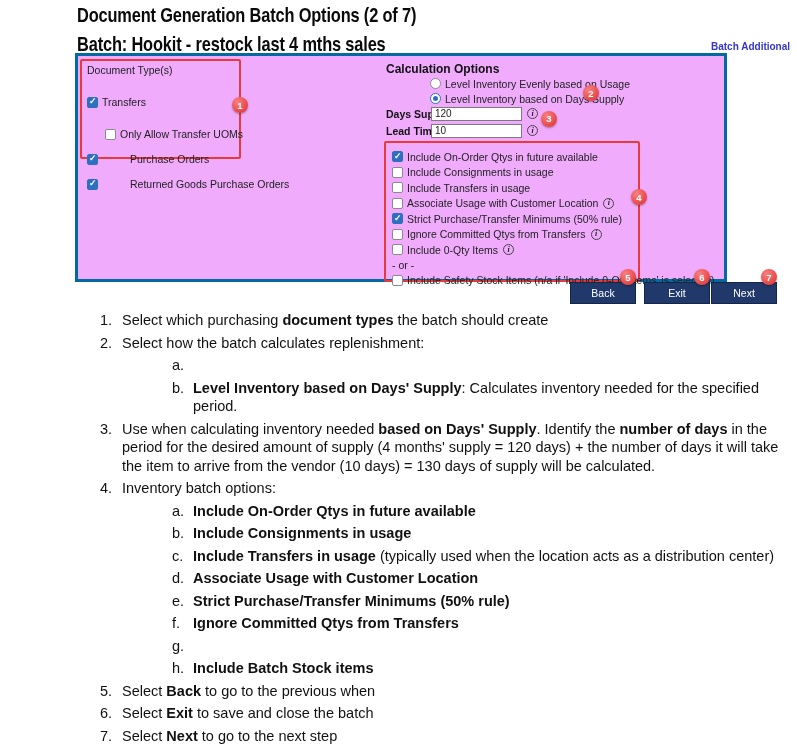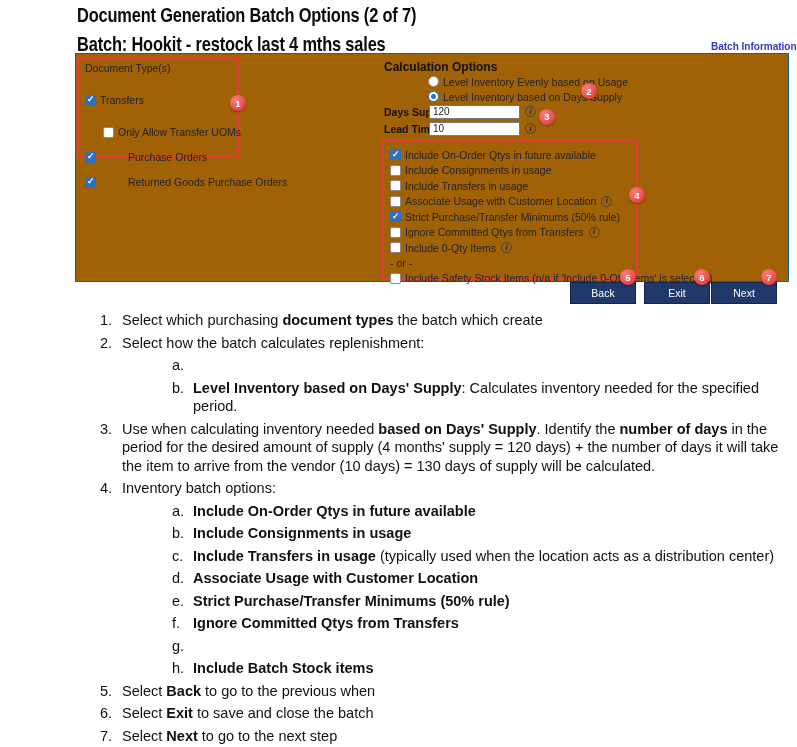--- a/index.html
+++ b/index.html
@@ -13,22 +13,22 @@
     position:absolute; left:77px; font-weight:bold; font-size:21px; color:#0a0a0a;
     transform:scaleX(.78); transform-origin:left top; white-space:nowrap; letter-spacing:-0.2px;
   }
   .h1 { top:3px; }
   .h2 { top:32px; }
   .batch-info {
     position:absolute; left:711px; top:41px; font-size:10px; font-weight:bold;
     color:var(--link); cursor:pointer; text-decoration:none; white-space:nowrap;
   }
   .panel {
-    position:absolute; left:75px; top:53px; width:714px; height:229px;
-    border:1px solid #0369a1; background:#a16207;
+    position:absolute; left:75px; top:53px; width:652px; height:229px;
+    border:3px solid #0369a1; background:#f0abfc;
   }
   .redbox { position:absolute; border:2px solid var(--red); border-radius:2px; }
   .doc-types { left:2px; top:3px; width:161px; height:100px; padding:3px 0 0 5px; }
   .group-label { font-size:10.5px; color:#222; }
   .cbrow { display:flex; align-items:center; margin-top:20px; font-size:10.5px; color:#222; white-space:nowrap; }
   .cbrow.gap { margin-top:13px;gap:28px; }
   .cbrow.indent { margin-left:18px; }
   .cb {
     width:11px; height:11px; flex:none; border:1px solid #8a8a8a; border-radius:2px;
     background:#fff; margin-right:4px; position:relative; cursor:pointer;
@@ -79,21 +79,21 @@
   .irow.lvl1 { padding-left:87px; }
   .imark { flex:none; width:22px; }
   .lvl1 .imark { width:21px; }
   .itext { flex:1; }
 </style>
 </head>
 <body style="--red: #e73b3b; --navy: #20396a; --link: #3535cc; --blue: #2e6fc0;">
 
 <div class="h1">Document Generation Batch Options (2 of 7)</div>
 <div class="h2">Batch: Hookit - restock last 4 mths sales</div>
-<a class="batch-info">Batch Information</a>
+<a class="batch-info">Batch Additional</a>
 
 <div class="panel">
   <div class="redbox doc-types">
     <div class="group-label">Document Type(s)</div>
     <div id="docTypeRows">
         <div class="cbrow">
           <span class="cb checked"></span>
           <span class="cblabel">Transfers</span>
         </div>
         <div class="cbrow indent">
@@ -183,21 +183,21 @@
 
 <div id="buttonRow">
     <span class="btnwrap" style="left: 570px;"><button class="navy-btn">Back</button><span class="badge">5</span></span>
     <span class="btnwrap" style="left: 644px;"><button class="navy-btn">Exit</button><span class="badge">6</span></span>
     <span class="btnwrap" style="left: 711px;"><button class="navy-btn">Next</button><span class="badge">7</span></span>
   </div>
 
 <div id="instructions">
     <div class="irow lvl0">
       <span class="imark">1.</span>
-      <span class="itext"><span>Select which purchasing </span><b>document types</b><span> the batch which create</span></span>
+      <span class="itext"><span>Select which purchasing </span><b>document types</b><span> the batch should create</span></span>
     </div>
     <div class="irow lvl0">
       <span class="imark">2.</span>
       <span class="itext"><span>Select how the batch calculates replenishment:</span></span>
     </div>
     <div class="irow lvl1">
       <span class="imark">a.</span>
     </div>
     <div class="irow lvl1">
       <span class="imark">b.</span>

